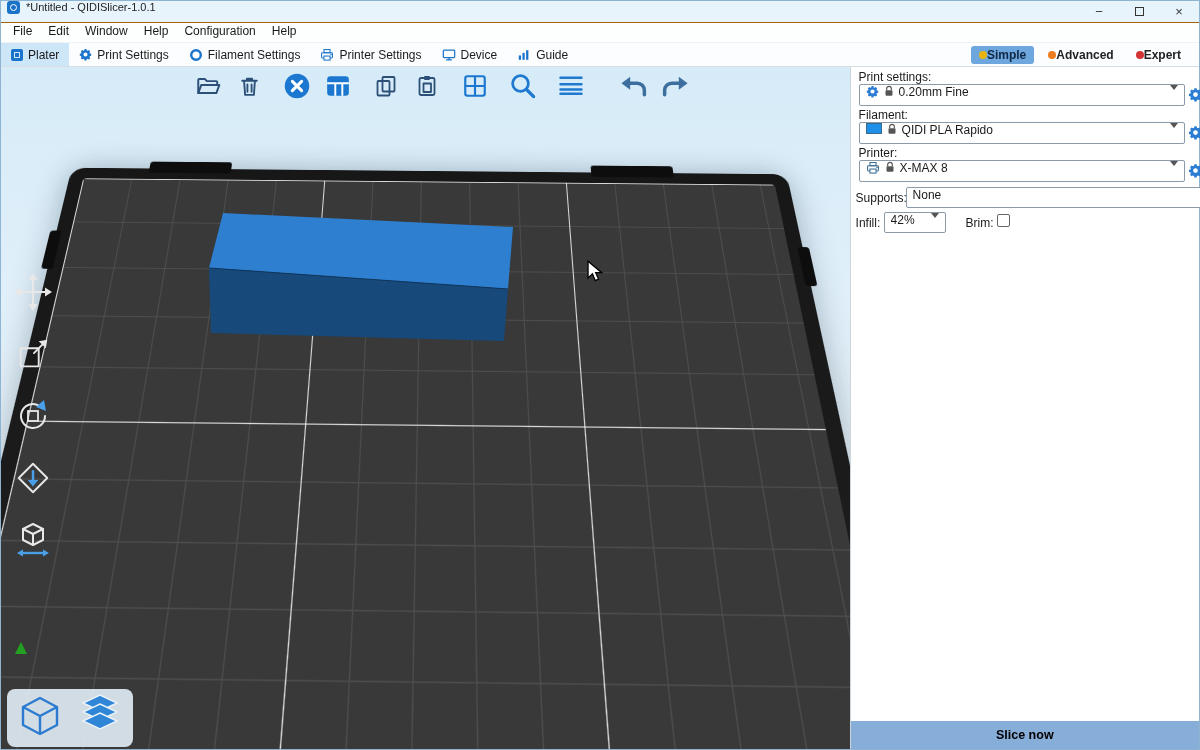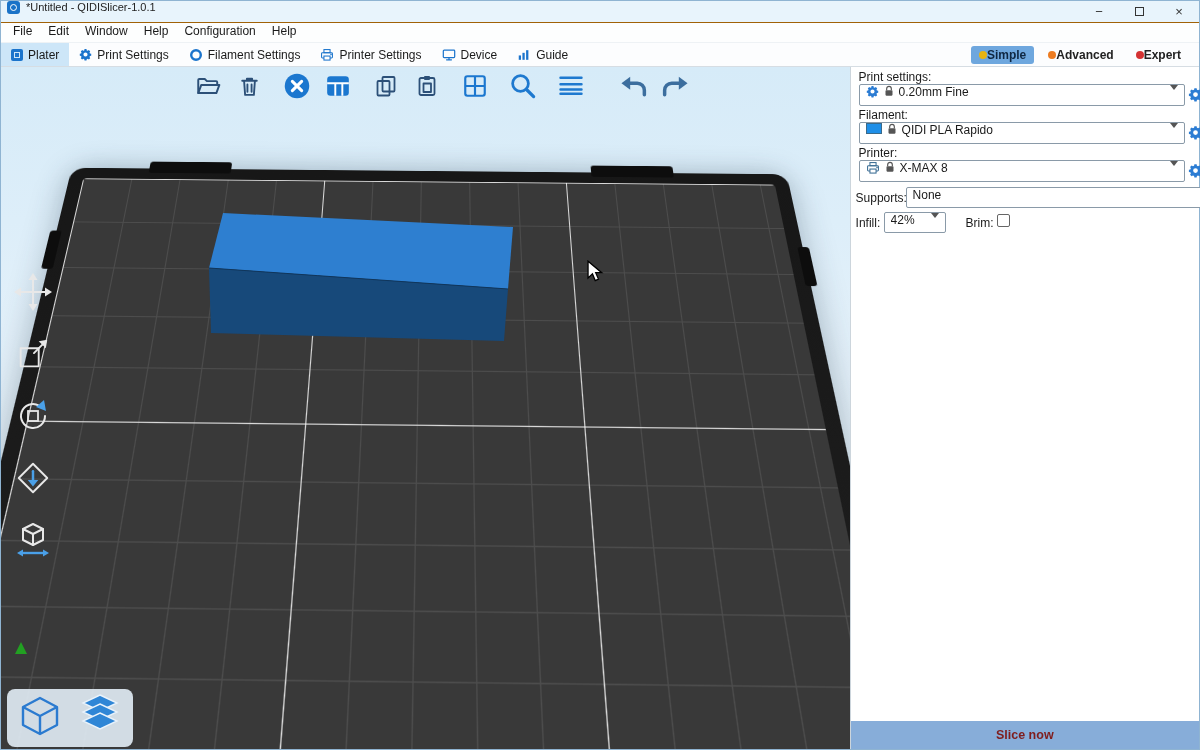--- a/index.html
+++ b/index.html
@@ -81,21 +81,21 @@
   .sidebar{position:relative;width:350px;height:100%;background:#fff;border-left:1px solid #ccd5dc;font-size:12px}
   .sb-label{position:absolute;left:8px;white-space:nowrap}
   .combo{position:absolute;left:8px;width:326px;height:22px;border:1px solid #8a9aa8;border-radius:2px;
      background:#fff;display:flex;align-items:flex-start;gap:5px;padding:0 6px}
   .combo-text{white-space:nowrap;overflow:hidden}
   .chev{margin-left:auto;width:0;height:0;border-left:4px solid transparent;border-right:4px solid transparent;border-top:5px solid #555;flex:0 0 auto}
   .gear-btn{position:absolute;left:337px;color:#2b7cd3}
   .swatch{width:16px;height:11px;background:#1f8fe8;border:1px solid #3a6a8a;flex:0 0 auto}
   .checkbox{position:absolute;width:13px;height:13px;border:1px solid #666;border-radius:2px;background:#fff}
   .slice-btn{position:absolute;left:0;right:0;bottom:0;height:28px;background:#87add9;
-     display:flex;align-items:center;justify-content:center;font-weight:bold;font-size:12.5px;color:#7f1d1d}
+     display:flex;align-items:center;justify-content:center;font-weight:bold;font-size:12.5px;color:#000000}
 </style>
 </head>
 <body>
 
 <svg width="0" height="0" style="position:absolute">
   <defs>
     <symbol id="sym-gear" viewBox="0 0 24 24">
       <path fill="currentColor" fill-rule="evenodd" d="M10.2 2h3.6l.5 2.4 1.8.75 2.05-1.3 2.55 2.55-1.3 2.05.75 1.8 2.4.5v3.6l-2.4.5-.75 1.8 1.3 2.05-2.55 2.55-2.05-1.3-1.8.75-.5 2.4h-3.6l-.5-2.4-1.8-.75-2.05 1.3-2.55-2.55 1.3-2.05-.75-1.8-2.4-.5v-3.6l2.4-.5.75-1.8-1.3-2.05 2.55-2.55 2.05 1.3 1.8-.75.5-2.4z M12 8.2a3.8 3.8 0 1 0 0 7.6 3.8 3.8 0 0 0 0-7.6z"></path>
     </symbol>
     <symbol id="sym-lock" viewBox="0 0 12 14">

